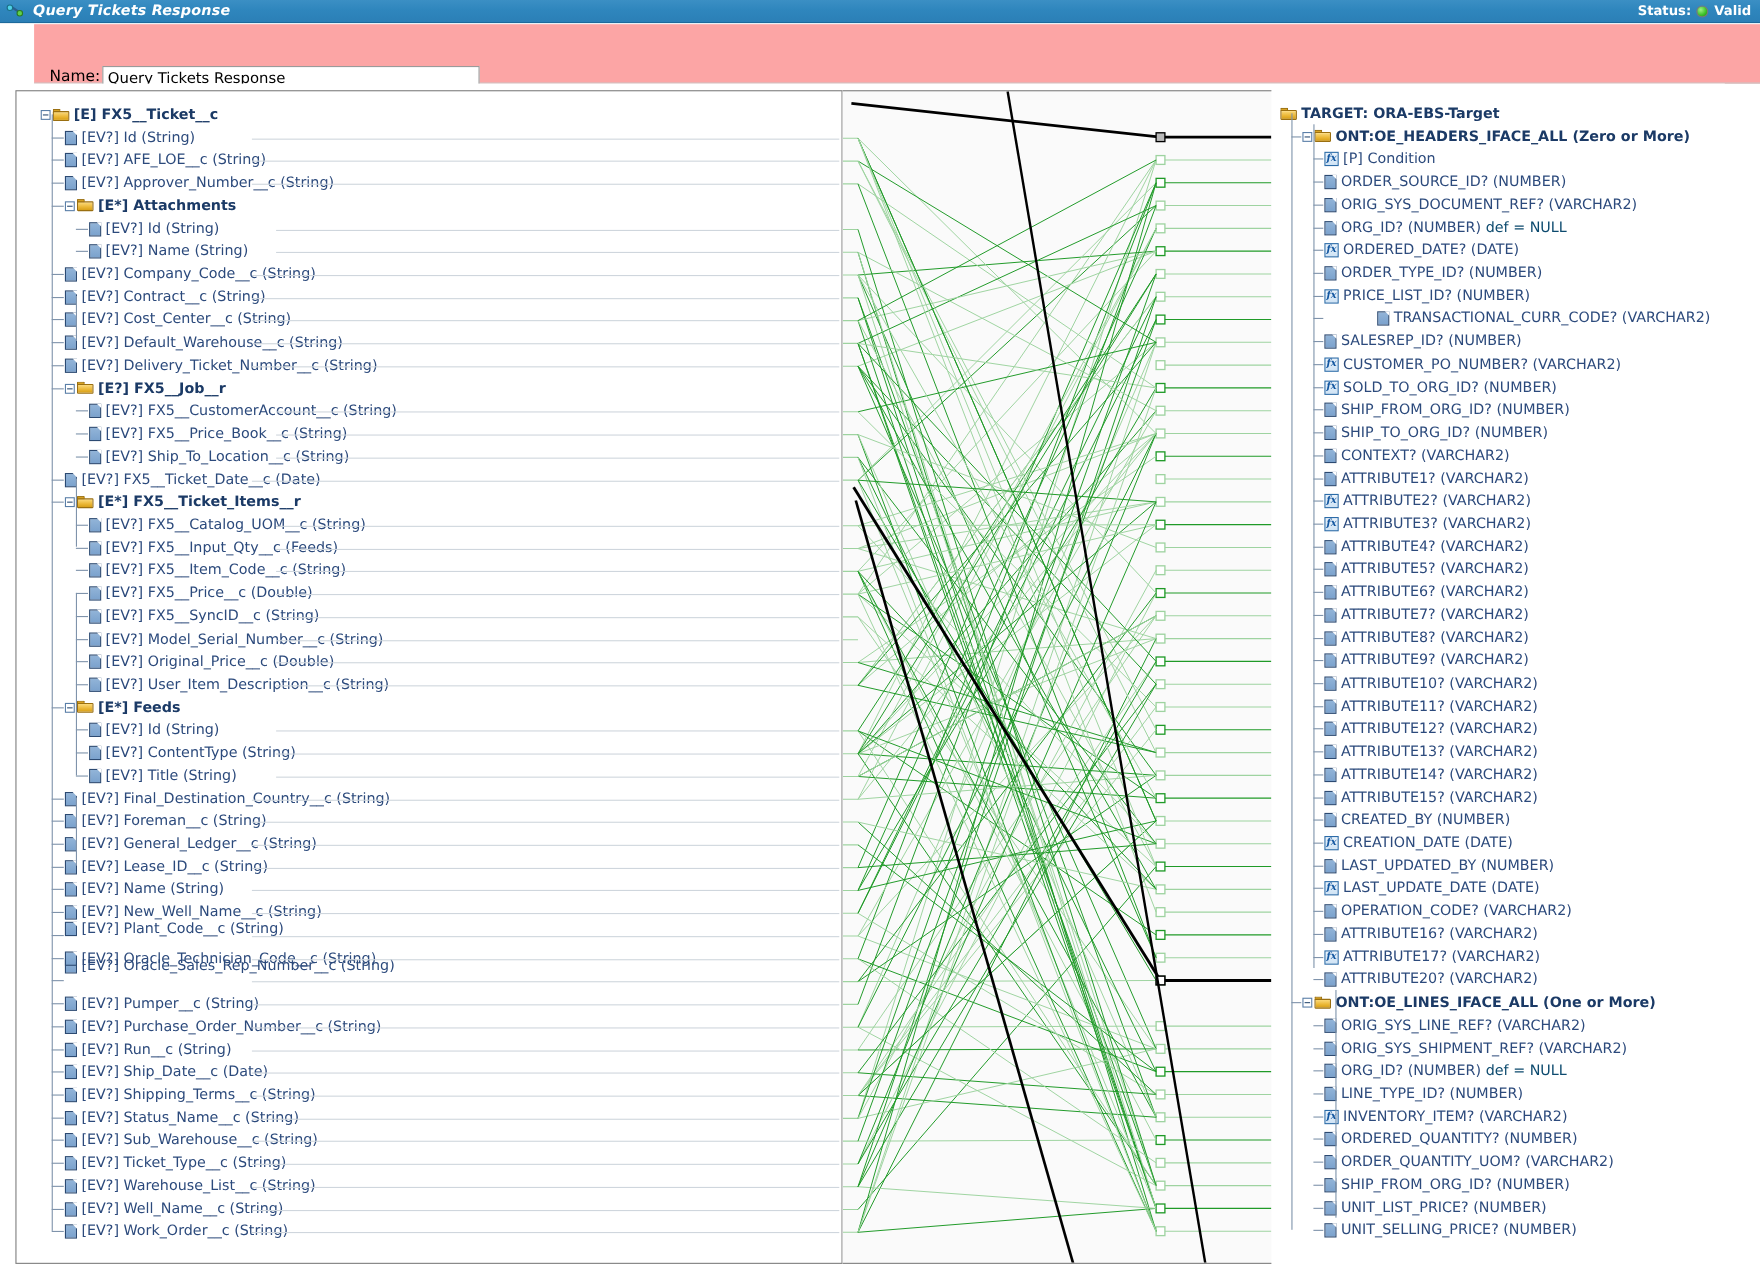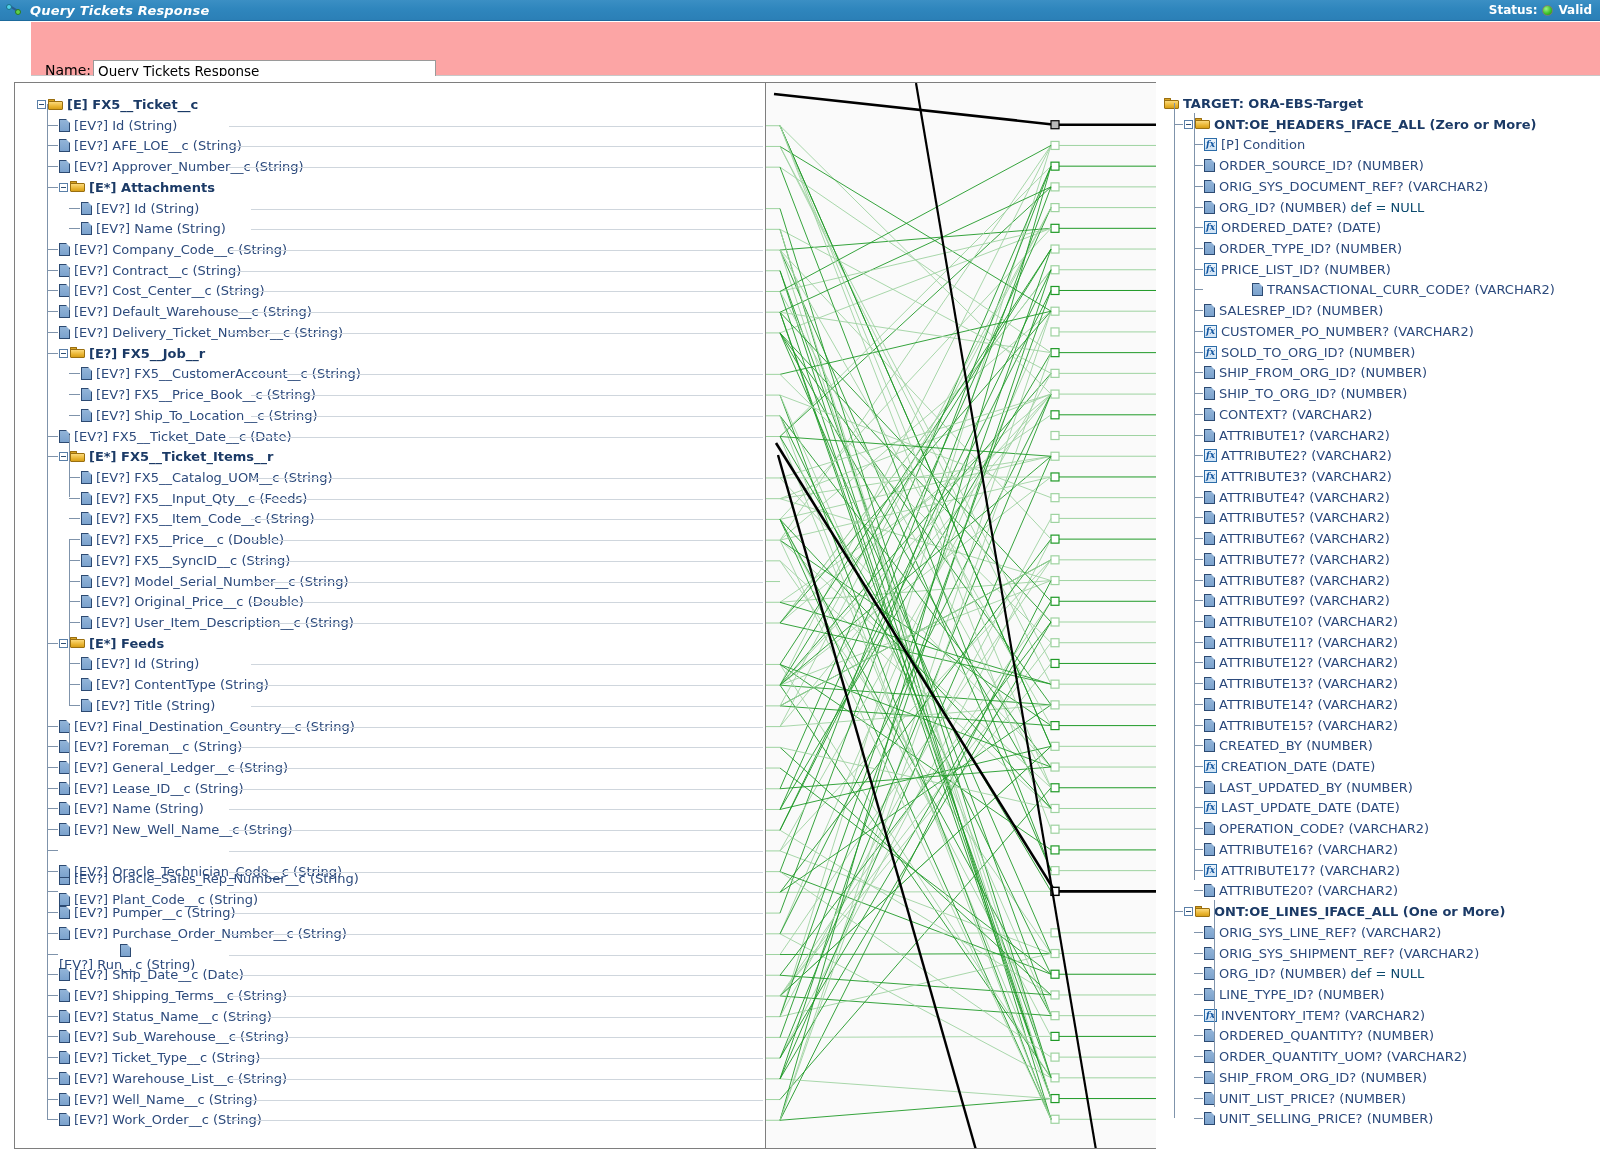--- a/index.html
+++ b/index.html
@@ -530,21 +530,21 @@
         <span class="hline" style="left:32px; top:787.64px; width:11px;"></span>
         <div class="row" style="left:44px; top:777.64px;">
           <span class="doc">
             <span class="pg"></span>
             <span class="fold"></span>
           </span>
           <span class="lbl">[EV?] Oracle_Technician_Code__c (String)</span>
         </div>
         <span class="rowline" style="left:214px; top:788.64px; width:534px;"></span>
         <span class="hline" style="left:32px; top:808.3599999999999px; width:11px;"></span>
-        <div class="row" style="left:44px; top:806px;text-align:center;">
+        <div class="row" style="left:44px; top:751px;text-align:center;">
           <span class="doc">
             <span class="pg"></span>
             <span class="fold"></span>
           </span>
           <span class="lbl">[EV?] Plant_Code__c (String)</span>
         </div>
         <span class="rowline" style="left:214px; top:809.3599999999999px; width:534px;"></span>
         <span class="hline" style="left:32px; top:829.0799999999999px; width:11px;"></span>
         <div class="row" style="left:44px; top:819.0799999999999px;">
           <span class="doc">
@@ -557,21 +557,21 @@
         <span class="hline" style="left:32px; top:849.8px; width:11px;"></span>
         <div class="row" style="left:44px; top:839.8px;">
           <span class="doc">
             <span class="pg"></span>
             <span class="fold"></span>
           </span>
           <span class="lbl">[EV?] Purchase_Order_Number__c (String)</span>
         </div>
         <span class="rowline" style="left:214px; top:850.8px; width:534px;"></span>
         <span class="hline" style="left:32px; top:870.52px; width:11px;"></span>
-        <div class="row" style="left:44px; top:860.52px;flex-direction:column;">
+        <div class="row" style="left:44px; top:860.52px;">
           <span class="doc">
             <span class="pg"></span>
             <span class="fold"></span>
           </span>
           <span class="lbl">[EV?] Run__c (String)</span>
         </div>
         <span class="rowline" style="left:214px; top:871.52px; width:534px;"></span>
         <span class="hline" style="left:32px; top:891.24px; width:11px;"></span>
         <div class="row" style="left:44px; top:881.24px;">
           <span class="doc">

